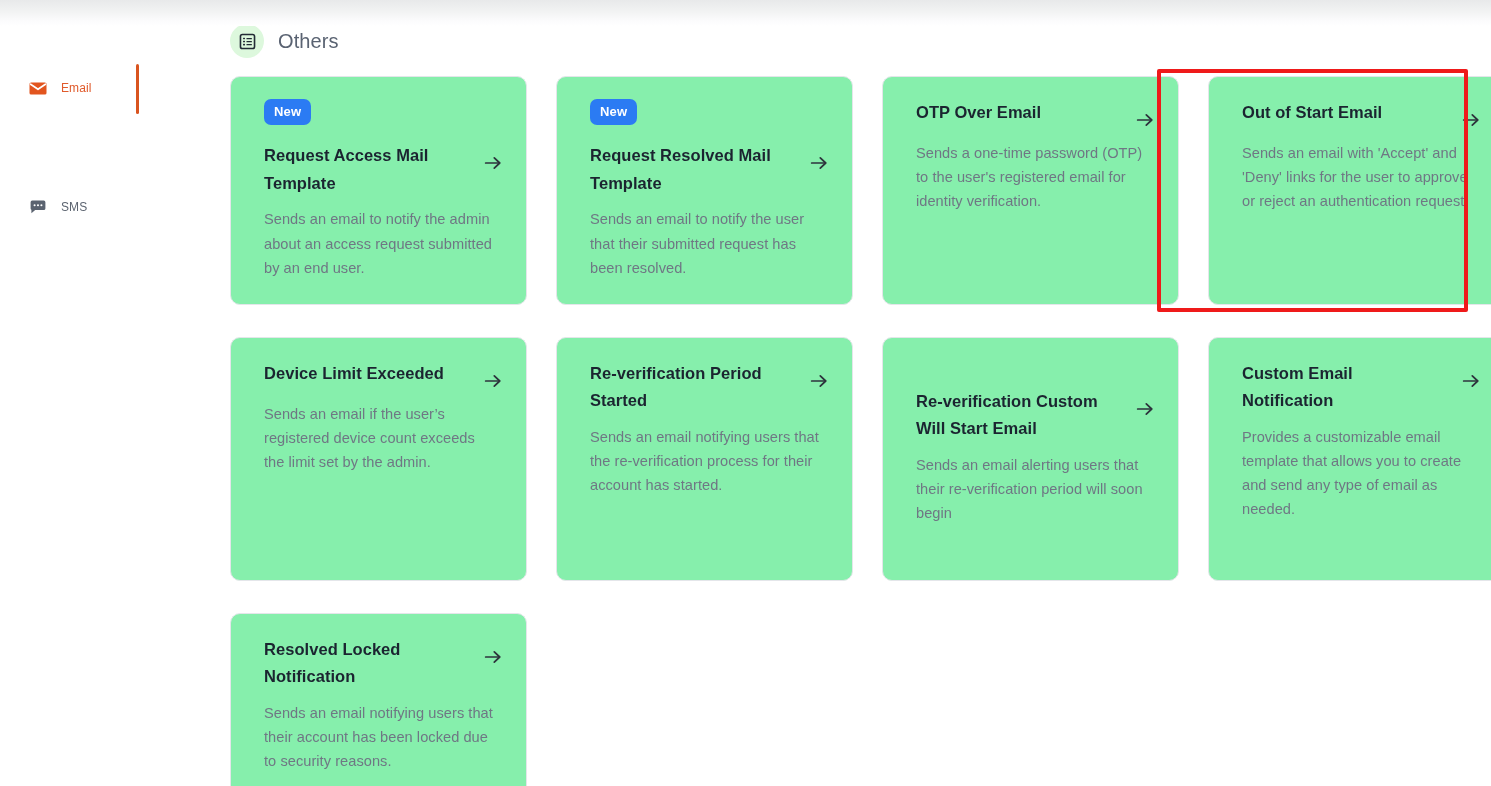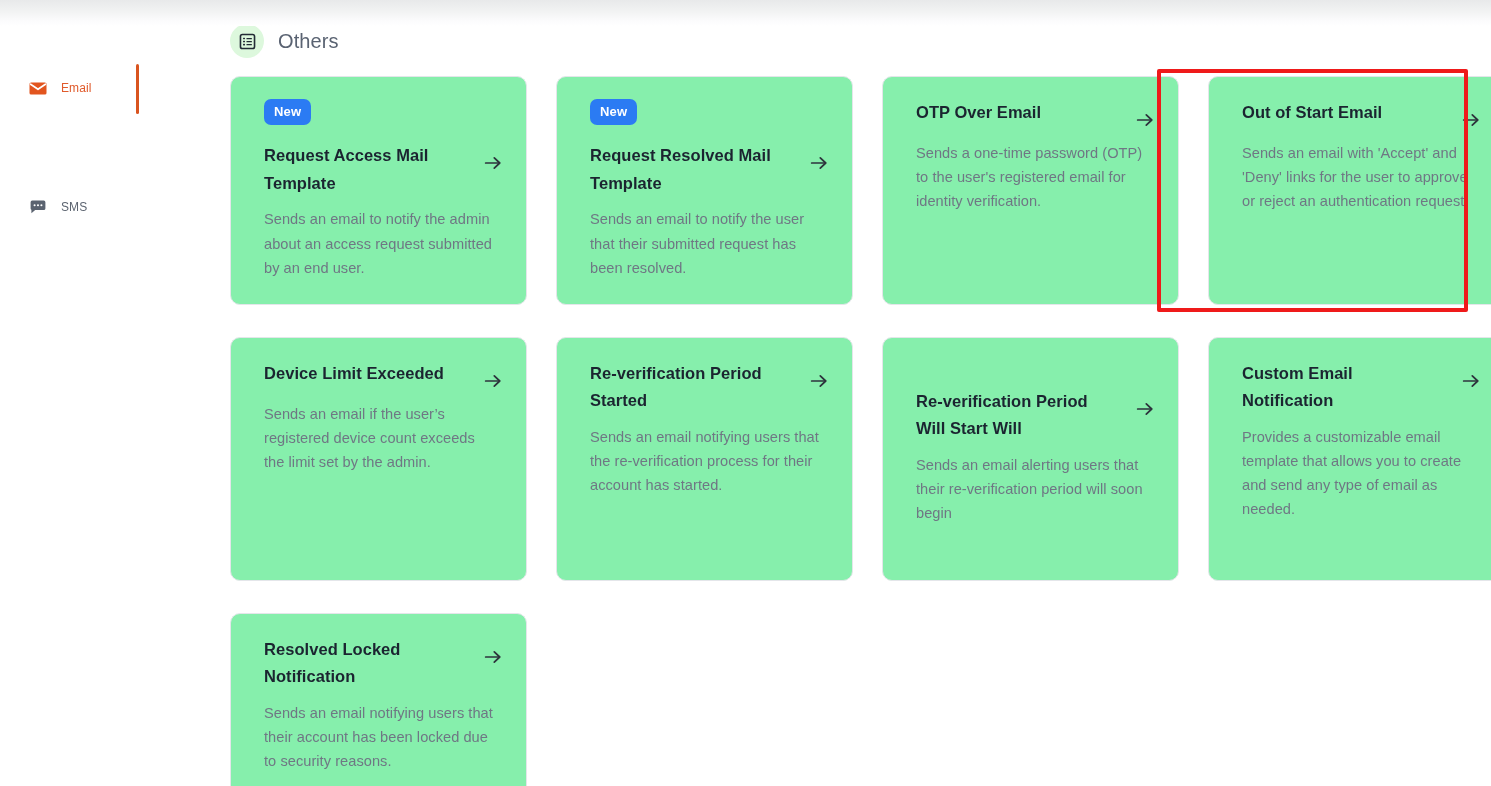--- a/index.html
+++ b/index.html
@@ -309,21 +309,21 @@
             <svg width="22" height="22" viewBox="0 0 24 24">
               <path d="M4 12 H19" stroke="currentColor" stroke-width="1.9" stroke-linecap="round" fill="none"></path>
               <path d="M13.4 6.4 L19.3 12 L13.4 17.6" stroke="currentColor" stroke-width="1.9" stroke-linecap="round" stroke-linejoin="round" fill="none"></path>
             </svg>
           </span>
         </div>
         <div class="card-desc">Sends an email notifying users that the re-verification process for their account has started.</div>
       </div>
       <div class="card nobadge tall three-line">
         <div class="card-titlerow">
-          <div class="card-title">Re-verification Period Will Start Will</div>
+          <div class="card-title">Re-verification Custom Will Start Email</div>
           <span class="card-arrow">
             <svg width="22" height="22" viewBox="0 0 24 24">
               <path d="M4 12 H19" stroke="currentColor" stroke-width="1.9" stroke-linecap="round" fill="none"></path>
               <path d="M13.4 6.4 L19.3 12 L13.4 17.6" stroke="currentColor" stroke-width="1.9" stroke-linecap="round" stroke-linejoin="round" fill="none"></path>
             </svg>
           </span>
         </div>
         <div class="card-desc">Sends an email alerting users that their re-verification period will soon begin</div>
       </div>
       <div class="card nobadge">

